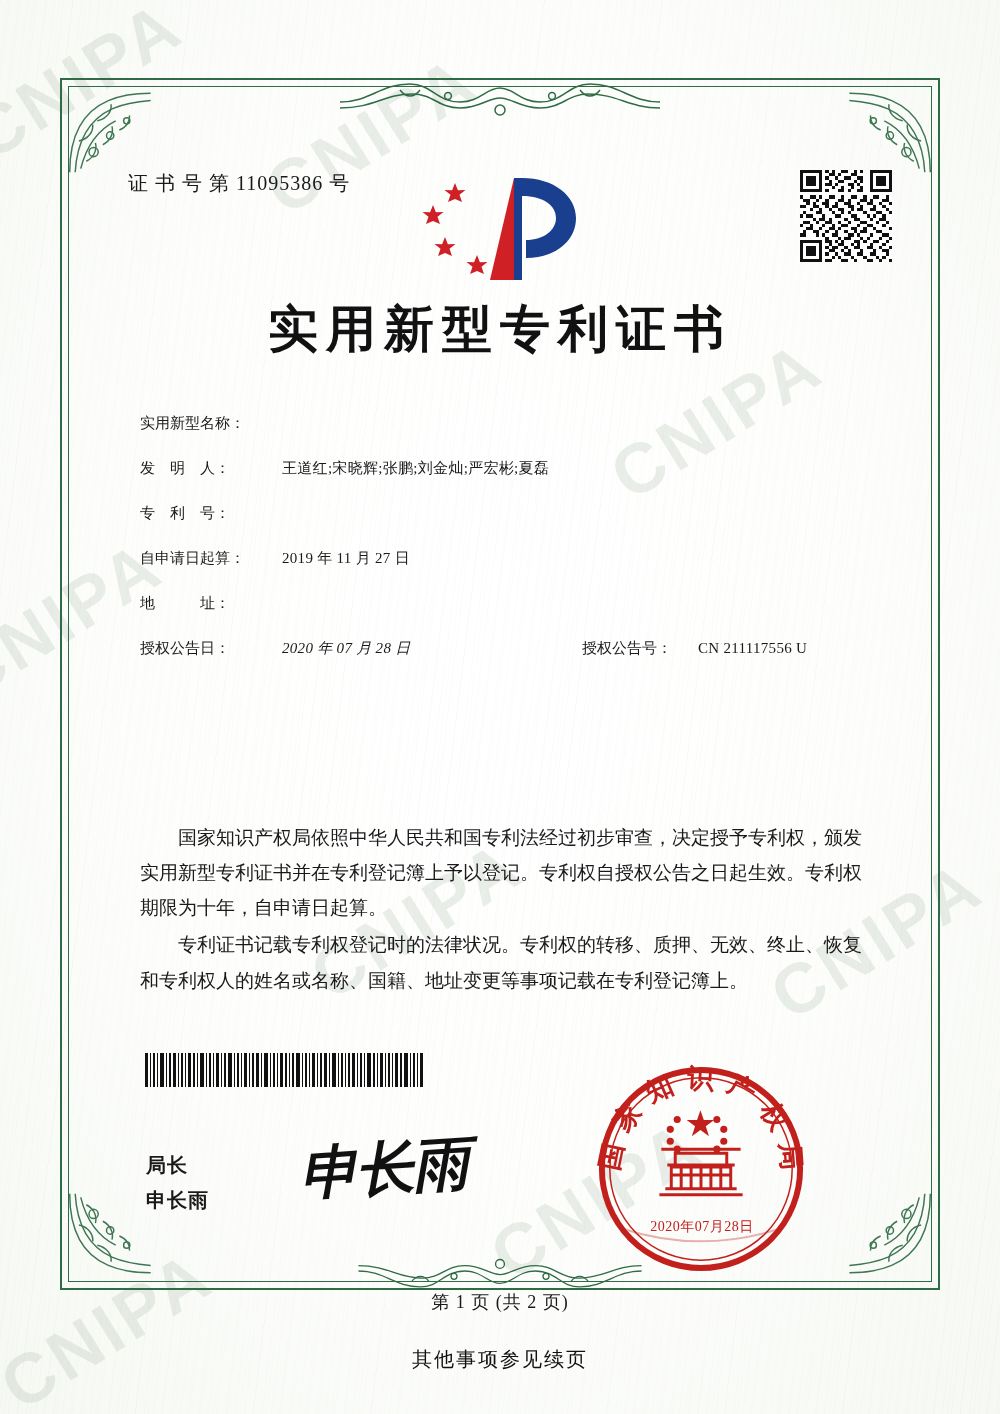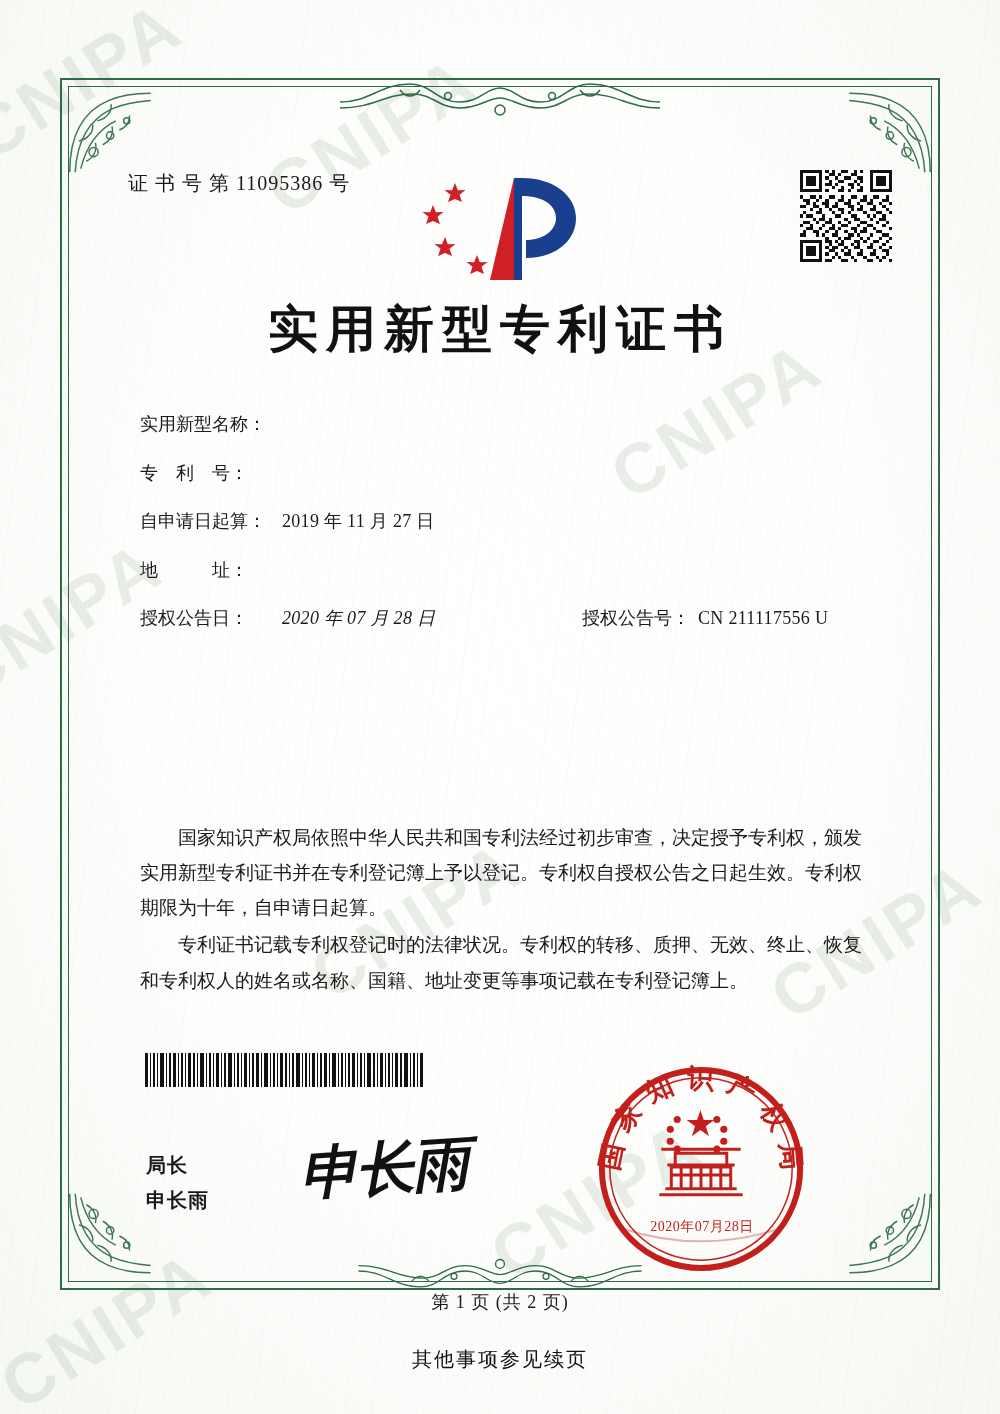--- a/index.html
+++ b/index.html
@@ -124,21 +124,21 @@
     font-size: 50px;
     letter-spacing: 8px;
     color: #111;
   }
 
   
   .fields {
     position: absolute;
     left: 140px; top: 414px;
     width: 760px;
-    font-size: 18px;
+    font-size: 15px;
     line-height: 1.2;
   }
   .row {
     display: flex;
     align-items: baseline;
     margin-bottom: 27px;
   }
   .row .lbl {
     width: 142px;
     flex: 0 0 142px;
@@ -557,20 +557,24 @@
     </svg>
   </div>
 
   <div class="title">实用新型专利证书</div>
 
   <div class="fields">
     <div class="row">
       <div class="lbl">实用新型名称：</div>
     </div>
     <div class="row">
+      <div class="lbl">发　明　人：</div>
+      <div class="val">王道红;宋晓辉;张鹏;刘金灿;严宏彬;夏磊</div>
+    </div>
+    <div class="row">
       <div class="lbl">专　利　号：</div>
     </div>
     <div class="row">
       <div class="lbl">自申请日起算：</div>
       <div class="val">2019 年 11 月 27 日</div>
     </div>
     <div class="row">
       <div class="lbl">地　　　址：</div>
     </div>
     <div class="row two">

